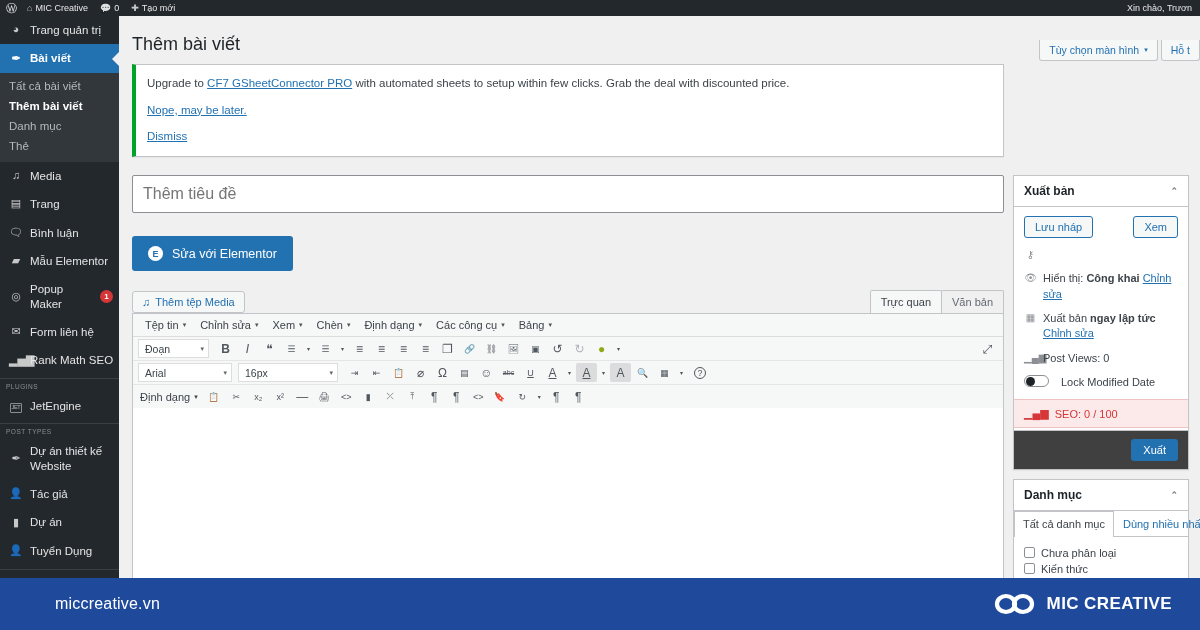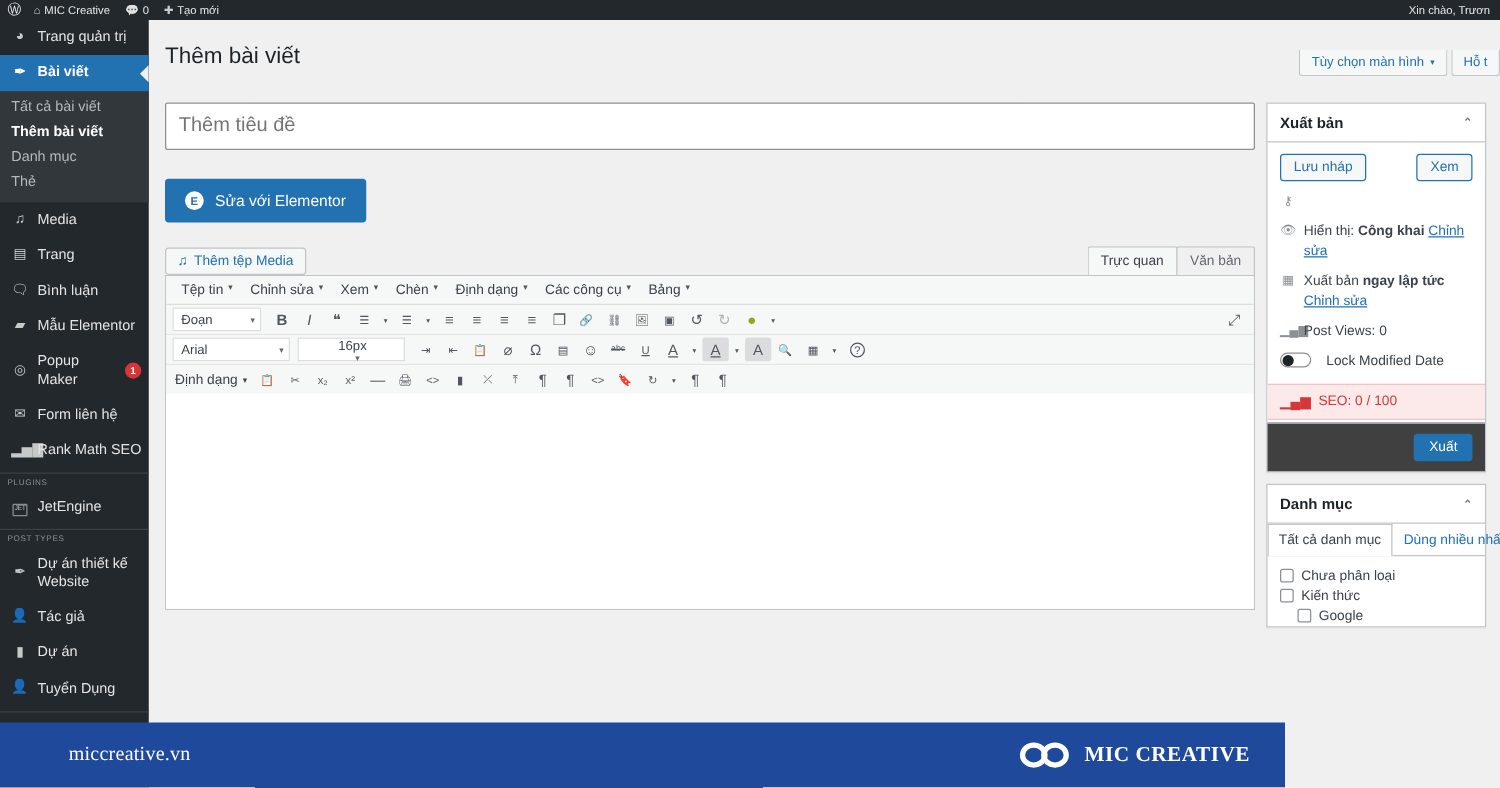--- a/index.html
+++ b/index.html
@@ -115,39 +115,39 @@
   .editor-tabs{ margin-left:auto; display:flex; align-items:flex-end; }
   .etab{
     font-size:11px; padding:5px 10px; border:1px solid #c3c4c7; border-bottom:none;
     background:#f0f0f1; color:#646970; border-radius:2px 2px 0 0; margin-left:-1px;
   }
   .etab.active{ background:#f6f7f7; color:#3c434a; }
 
   .editor-box{ border:1px solid #c3c4c7; background:#fff; }
   .tb-row{ display:flex; align-items:center; gap:0; padding:2px 4px; background:#f6f7f7; border-bottom:1px solid #ddd; min-height:22px; flex-wrap:nowrap; }
   .tb-row.menus{ padding:3px 6px; gap:2px; }
-  .mnu{ font-size:11px; color:#3c434a; padding:2px 6px; display:inline-flex; gap:4px; white-space:nowrap; }
+  .mnu{ font-size:11px; color:#3c434a; padding:2px 6px; display:inline-flex; align-items:center; gap:4px; white-space:nowrap; }
   .mnu .caret{ color:#555; font-size:7px; }
 
   .tb{ display:flex; align-items:center; gap:1px; padding:2px 5px; background:#f6f7f7; }
   .tb.r2, .tb.r3 { border-top:1px solid #e5e5e5; }
   .btn-ico{
     width:21px; height:19px; display:inline-flex; align-items:center; justify-content:center;
     font-size:12px; color:#50575e; flex:none;
   }
   .btn-ico.sm{ font-size:9px; }
   .btn-ico.tiny{ font-size:7px; }
   .mini-caret{ width:11px; display:inline-flex; align-items:center; justify-content:center; font-size:6px; color:#555; flex:none;}
   .sel{
     border:1px solid #ddd; background:#fff; font-size:10.5px; color:#3c434a;
     height:19px; display:inline-flex; align-items:center; justify-content:space-between;
     padding:0 4px 0 6px; margin-right:5px; flex:none;
   }
   .sel .caret{ color:#666; margin-left:8px; }
-  .sel.w1{ width:71px; } .sel.w2{ width:94px; } .sel.w3{ width:86px;flex-direction:column; }
+  .sel.w1{ width:71px; } .sel.w2{ width:94px; } .sel.w3{ width:100px; }
   .pill{ background:#dcdcde; border-radius:2px; }
   .olive{ color:#8aaa18; font-size:12px; }
   .fmt-lbl{ font-size:11px; color:#3c434a; padding:0 5px 0 2px; display:inline-flex; align-items:center; gap:4px; white-space:nowrap;}
   .tb-right{ margin-left:auto; }
   .editor-canvas{ height:172px; background:#fff; }
 
   
   .box{ background:#fff; border:1px solid #c3c4c7; margin-bottom:9px; box-shadow:0 1px 1px rgba(0,0,0,.04); }
   .box-h{
     display:flex; align-items:center; justify-content:space-between;
@@ -182,22 +182,22 @@
   .cat-tabs{ display:flex; border-bottom:1px solid #c3c4c7; font-size:11px; }
   .cat-tab{ padding:6px 8px; color:#2271b1; border:1px solid transparent; border-bottom:none; white-space:nowrap; }
   .cat-tab.active{ color:#3c434a; background:#fff; border-color:#c3c4c7; margin-bottom:-1px; }
   .cat-list{ padding:8px 10px 0 10px; }
   .cat-item{ display:flex; align-items:flex-start; gap:6px; font-size:11px; color:#3c434a; padding:2px 0; }
   .cat-item.ind{ padding-left:14px; }
   .cb{ width:11px; height:11px; border:1px solid #8c8f94; border-radius:2px; background:#fff; flex:none; }
 
   
   #brandbar{
-    position:absolute; left:0; bottom:0; width:1028px; height:52px;
-    background:#1f4a9b; display:flex; align-items:center; z-index:60;font-family:Liberation Serif, serif;
+    position:absolute; left:0; bottom:0; width:1200px; height:52px;
+    background:#1f4a9b; display:flex; align-items:center; z-index:60;
   }
   .brand-url{ color:#fff; font-size:16px; padding-left:55px; letter-spacing:.2px; }
   .brand-right{ margin-left:auto; display:flex; align-items:center; gap:11px; padding-right:28px; }
   .brand-name{ color:#fff; font-size:17px; font-weight:700; letter-spacing:.4px; }
 </style>
 </head>
 <body>
 
 <div id="adminbar">
   <span class="ab-item ab-logo">Ⓦ</span>
@@ -306,20 +306,27 @@
       <span>Tùy chọn màn hình</span>
       <span class="caret">▾</span>
     </div>
     <div class="sm-btn">
       <span>Hỗ t</span>
     </div>
   </div>
 
   <div class="page-title">Thêm bài viết</div>
 
+  <div class="notice">
+    <p>
+      <span>Upgrade to </span><a class="lnk">CF7 GSheetConnector PRO</a><span> with automated sheets to setup within few clicks. Grab the deal with discounted price.</span>
+    </p>
+    <p><a class="lnk">Nope, may be later.</a></p>
+    <p><a class="lnk">Dismiss</a></p>
+  </div>
 
   <div class="cols">
 
     <div class="col-main">
 
       <div class="title-wrap">
         <input class="title-input" placeholder="Thêm tiêu đề" style="">
       </div>
 
       <div class="elementor-btn">

